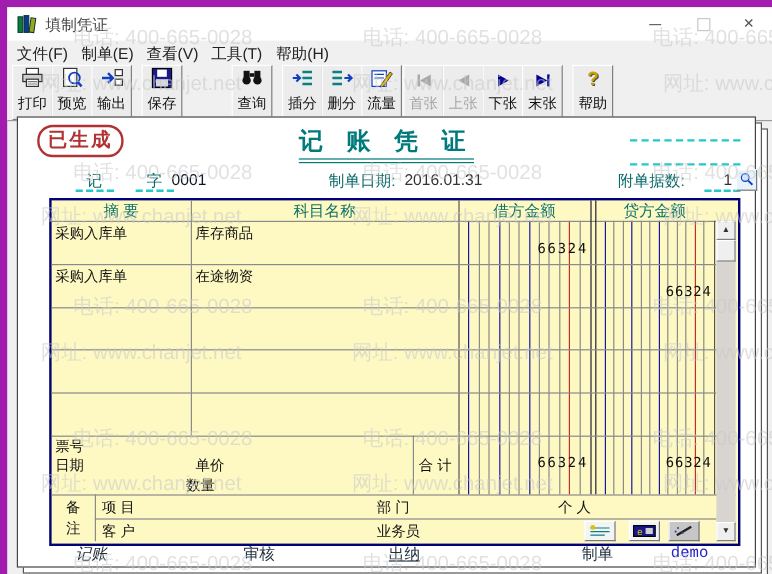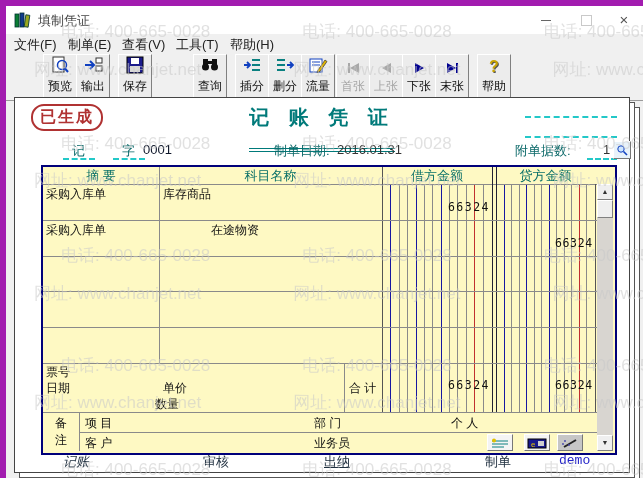--- a/index.html
+++ b/index.html
@@ -28,21 +28,21 @@
   .tri-r{border-left:9px solid #000090;}
   .tri-l{border-right:9px solid #a8a8a8;}
   .vbar{display:inline-block;width:2px;height:10px;vertical-align:middle;}
   .qmark{font-weight:bold;font-size:16px;color:#c9a400;text-shadow:1px 1px 0 #555;}
   
   .workspace{position:absolute;left:0;top:94px;width:100%;height:382px;border-top:1px solid #9a9a9a;}
   .sheet{position:absolute;background:#fff;border:1px solid #555;}
   .page{position:absolute;left:8px;top:-4px;width:614px;height:374px;background:#fff;border:1px solid #444;}
   .stamp{position:absolute;left:16px;top:6px;padding:1px 7px;border:2px solid #b03232;border-radius:13px;color:#b03232;font-size:16px;font-weight:bold;letter-spacing:2px;}
   .v-title{position:absolute;left:0;top:6px;width:100%;text-align:center;}
-  .v-title span{display:inline-block;font-size:20px;font-weight:bold;color:#007a7a;letter-spacing:7px;border-bottom:1px solid #007a7a;padding-bottom:17px;position:relative;text-align:center;}
+  .v-title span{display:inline-block;font-size:20px;font-weight:bold;color:#007a7a;letter-spacing:7px;border-bottom:1px solid #007a7a;padding-bottom:1px;position:relative;text-align:center;}
   .v-title span:after{content:"";position:absolute;left:0;right:0;bottom:-4px;border-bottom:1px solid #007a7a;}
   .dash{position:absolute;border-bottom:2px dashed #23c8c8;height:0;}
   .lbl{position:absolute;font-size:13px;color:#0a6868;white-space:nowrap;}
   .val{position:absolute;font-size:13px;color:#333;white-space:nowrap;}
   .mini-btn{position:absolute;width:16px;height:16px;background:#e8f2fa;border:1px solid;border-color:#fff #777 #777 #fff;text-align:center;}
   
   .vtable{position:absolute;left:26px;top:67px;width:572px;height:286px;border:2px solid #00007a;background:#fef9c3;}
   .hl{position:absolute;height:1px;background:#8a8a8a;}
   .vl{position:absolute;width:1px;background:#8a8a8a;}
   .thead-lbl{position:absolute;top:0;height:17px;line-height:17px;text-align:center;font-size:13px;color:#0a7068;}
@@ -88,20 +88,30 @@
 
   <div class="menubar">
     <span class="menu-item" style="left:8px">文件(F)</span>
     <span class="menu-item" style="left:62px">制单(E)</span>
     <span class="menu-item" style="left:116px">查看(V)</span>
     <span class="menu-item" style="left:170px">工具(T)</span>
     <span class="menu-item" style="left:224px">帮助(H)</span>
   </div>
 
   <div class="toolbar">
+    <div class="tbtn" style="left:4px">
+      <span class="tico"><svg width="20" height="18" viewBox="0 0 20 18">
+            <rect x="5" y="1" width="10" height="5" fill="#fff" stroke="#333"></rect>
+            <rect x="2" y="6" width="16" height="6" fill="#cfcfcf" stroke="#333"></rect>
+            <rect x="5" y="10" width="10" height="6" fill="#fff" stroke="#333"></rect>
+            <line x1="6" y1="12" x2="14" y2="12" stroke="#777"></line>
+            <line x1="6" y1="14" x2="14" y2="14" stroke="#777"></line>
+          </svg></span>
+      <span class="tlabel">打印</span>
+    </div>
     <div class="tbtn" style="left:37px">
       <span class="tico"><svg width="20" height="18" viewBox="0 0 20 18">
             <rect x="3" y="1" width="11" height="15" fill="#fff" stroke="#333"></rect>
             <circle cx="12" cy="9" r="4.5" fill="none" stroke="#1040c0" stroke-width="1.5"></circle>
             <line x1="15" y1="12.5" x2="18" y2="16" stroke="#1040c0" stroke-width="2"></line>
           </svg></span>
       <span class="tlabel">预览</span>
     </div>
     <div class="tbtn" style="left:70px">
       <span class="tico"><svg width="20" height="18" viewBox="0 0 20 18">
@@ -230,21 +240,21 @@
         <div class="hl" style="left:0;top:245px;width:570px;"></div>
 
         <div class="brow" style="top:17px;">
           <span class="cell-txt" style="left:3px;">采购入库单</span>
           <span class="cell-txt" style="left:120px;">库存商品</span>
           <div class="amt amt-d" style="top:16px;">66324</div>
           <div class="amt amt-c" style="top:16px;"></div>
         </div>
         <div class="brow" style="top:52.8px;">
           <span class="cell-txt" style="left:3px;">采购入库单</span>
-          <span class="cell-txt" style="left:120px;margin-left:48px;">在途物资</span>
+          <span class="cell-txt" style="left:120px;">在途物资</span>
           <div class="amt amt-d" style="top:16px;"></div>
           <div class="amt amt-c" style="top:16px;">66324</div>
         </div>
         <div class="brow" style="top:88.6px;">
           <span class="cell-txt" style="left:3px;"></span>
           <span class="cell-txt" style="left:120px;"></span>
           <div class="amt amt-d" style="top:16px;"></div>
           <div class="amt amt-c" style="top:16px;"></div>
         </div>
         <div class="brow" style="top:124.4px;">
@@ -274,21 +284,21 @@
         <div style="position:absolute;left:0;top:245px;width:570px;height:39px;">
           <div class="vl" style="left:36px;top:0;height:39px;"></div>
           <div style="position:absolute;left:0;top:0;width:36px;height:39px;display:flex;align-items:center;justify-content:center;font-size:12px;color:#111;width:36px;">
               <span style="width:1em;word-break:break-all;line-height:1.4;">备注</span>
             </div>
           <div class="hl" style="left:36px;top:20px;width:518px;"></div>
           <span class="ftr-lbl" style="left:42px;top:3px;">项 目</span>
           <span class="ftr-lbl" style="left:42px;top:23px;">客 户</span>
           <span class="ftr-lbl" style="left:271px;top:3px;">部 门</span>
           <span class="ftr-lbl" style="left:271px;top:23px;">业务员</span>
-          <span class="ftr-lbl" style="left:408px;top:3px;">个 人</span>
+          <span class="ftr-lbl" style="left:422px;top:3px;">个 人</span>
           <div class="micon" style="left:444px;top:22px;">
             <svg width="20" height="11" viewBox="0 0 20 11">
                 <line x1="2" y1="3" x2="18" y2="3" stroke="#0a8080"></line>
                 <line x1="2" y1="6" x2="18" y2="6" stroke="#0a8080"></line>
                 <line x1="2" y1="9" x2="14" y2="9" stroke="#0a8080"></line>
                 <circle cx="4" cy="2.5" r="2" fill="#e0c000"></circle>
               </svg>
           </div>
           <div class="micon" style="left:481px;top:22px;">
             <svg width="20" height="11" viewBox="0 0 20 11">

